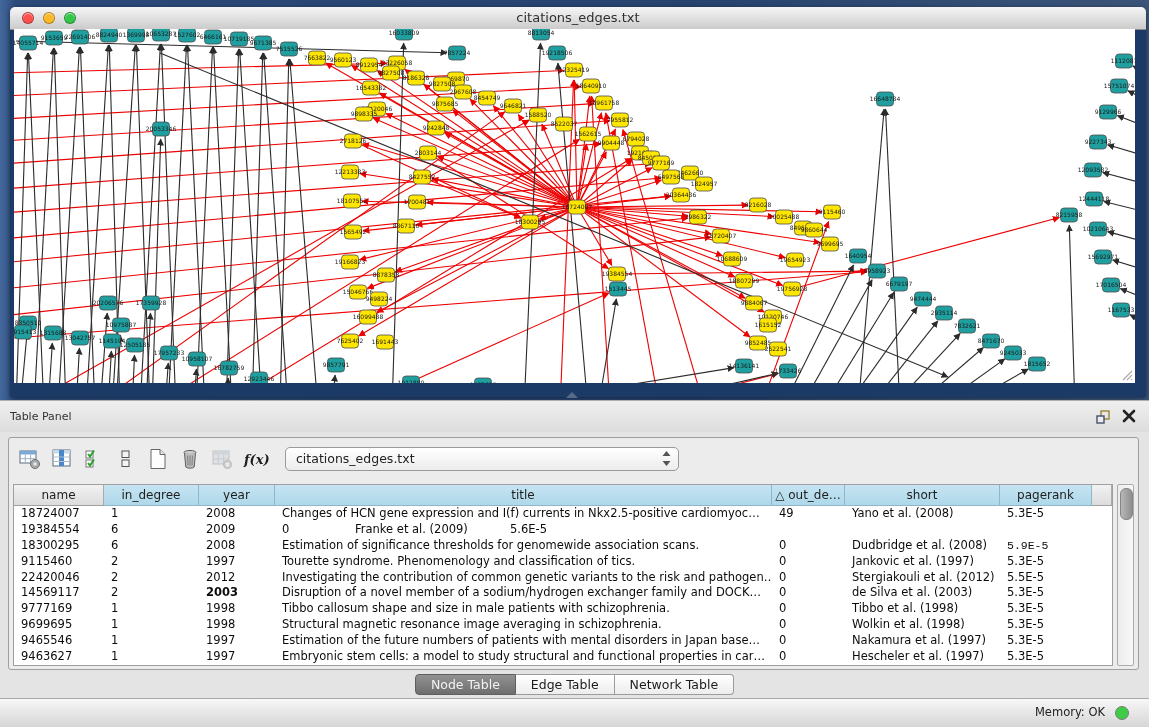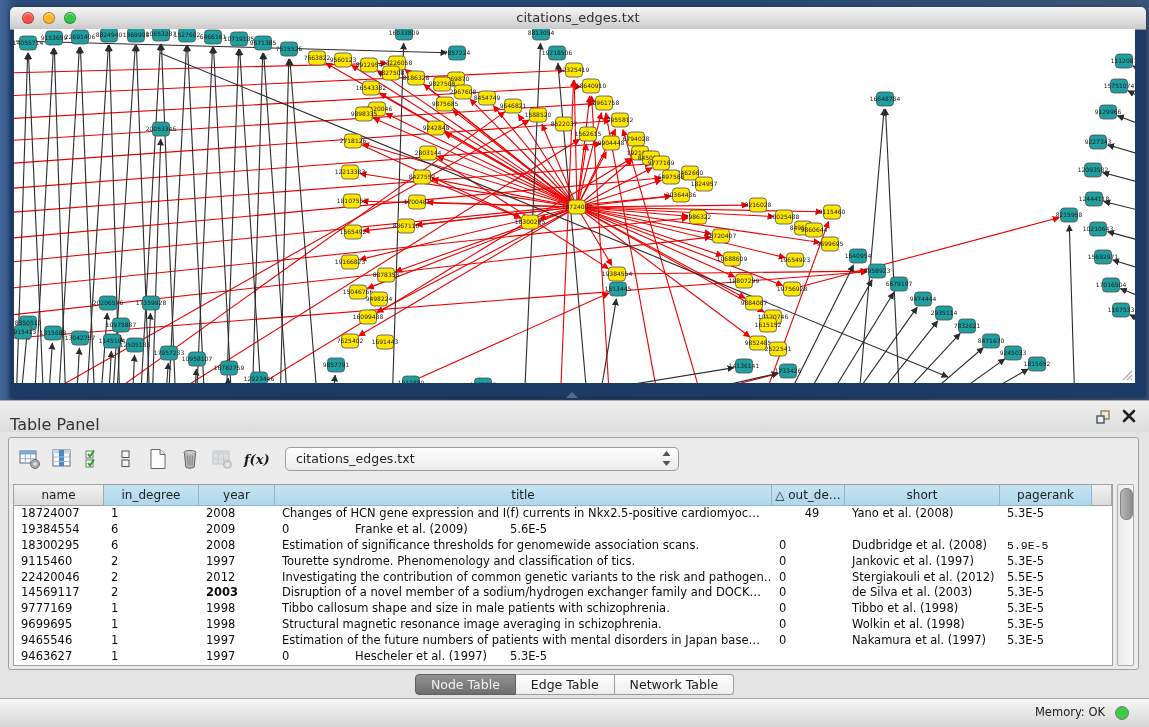--- a/index.html
+++ b/index.html
@@ -19,21 +19,21 @@
   .canvas{position:absolute;left:4px;top:22px;width:1121px;height:354px;background:#ffffff;overflow:hidden;}
   .canvas svg{position:absolute;left:0;top:0;}
   .grip{position:absolute;right:2px;bottom:2px;width:14px;height:14px;opacity:.7;}
   .split-handle{position:absolute;left:566px;top:392px;width:0;height:0;
                 border-left:6px solid transparent;border-right:6px solid transparent;border-bottom:6px solid #566b8a;}
 
   
   .table-panel{position:absolute;left:0;top:400px;width:1149px;height:299px;
                background:#e4e4e4;border-top:1px solid #aeaeae;}
   .tp-header{position:relative;height:31px;background:linear-gradient(#efefef,#dddddd);}
-  .tp-title{position:absolute;left:10px;top:8px;line-height:31px;font-size:16px;color:#333;}
+  .tp-title{position:absolute;left:10px;top:0;line-height:31px;font-size:11px;color:#333;}
   .tp-float{position:absolute;right:38px;top:8px;width:16px;height:16px;}
   .tp-close{position:absolute;right:12px;top:7px;width:16px;height:16px;}
   .tp-body{position:absolute;left:8px;top:36px;width:1131px;height:233px;box-sizing:border-box;
            background:#ececec;border:1px solid #9f9f9f;border-radius:3px;padding-left:44px;}
   .toolbar{position:absolute;left:0;top:0;right:0;height:42px;display:flex;align-items:center;padding-left:8px;}
   .tbtn{width:26px;height:26px;border:none;background:transparent;padding:1px;margin-right:6px;cursor:default;}
   .combo{position:relative;margin-left:12px;width:392px;height:22px;border:1px solid #9a9a9a;border-radius:5px;
          background:linear-gradient(#ffffff,#ececec);font-size:12.5px;color:#222;}
   .combo-val{position:absolute;left:10px;top:0;line-height:21px;}
   .combo-arrows{position:absolute;right:7px;top:3px;}
@@ -593,21 +593,21 @@
           <div class="th" style="width: 155px;">short</div>
           <div class="th" style="width: 92px;">pagerank</div>
           <div class="th plain" style="flex: 1 1 0%;"></div>
         </div>
       <div id="tbody">
           <div class="tr">
             <div class="td" style="width: 90px;">18724007</div>
             <div class="td" style="width: 95px;">1</div>
             <div class="td" style="width: 76px;">2008</div>
             <div class="td" style="width: 497px;">Changes of HCN gene expression and I(f) currents in Nkx2.5-positive cardiomyoc…</div>
-            <div class="td" style="width: 73px; text-align: center;">49</div>
+            <div class="td" style="width: 73px;">49</div>
             <div class="td" style="width: 155px;">Yano et al. (2008)</div>
             <div class="td" style="width: 92px;">5.3E-5</div>
           </div>
           <div class="tr">
             <div class="td" style="width: 90px;">19384554</div>
             <div class="td" style="width: 95px;">6</div>
             <div class="td" style="width: 76px;">2009</div>
             <div class="td" style="width: 73px;">0</div>
             <div class="td" style="width: 155px;">Franke et al. (2009)</div>
             <div class="td" style="width: 92px;">5.6E-5</div>
@@ -672,20 +672,21 @@
             <div class="td" style="width: 76px;">1997</div>
             <div class="td" style="width: 497px;">Estimation of the future numbers of patients with mental disorders in Japan base…</div>
             <div class="td" style="width: 73px;">0</div>
             <div class="td" style="width: 155px;">Nakamura et al. (1997)</div>
             <div class="td" style="width: 92px;">5.3E-5</div>
           </div>
           <div class="tr">
             <div class="td" style="width: 90px;">9463627</div>
             <div class="td" style="width: 95px;">1</div>
             <div class="td" style="width: 76px;">1997</div>
+            <div class="td" style="width: 497px;">Embryonic stem cells: a model to study structural and functional properties in car…</div>
             <div class="td" style="width: 73px;">0</div>
             <div class="td" style="width: 155px;">Hescheler et al. (1997)</div>
             <div class="td" style="width: 92px;">5.3E-5</div>
           </div>
         </div>
     </div>
     <div class="vscroll">
       <div class="vthumb"></div>
     </div>
   </div>

